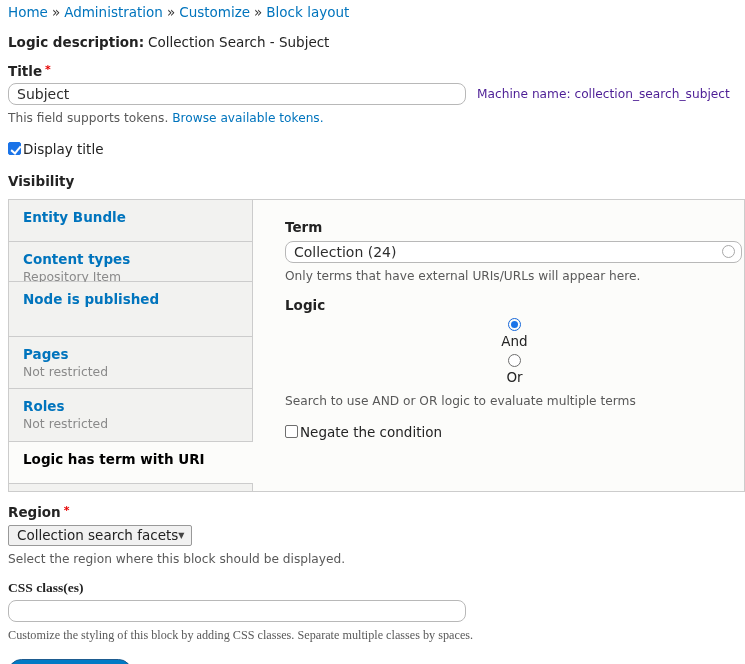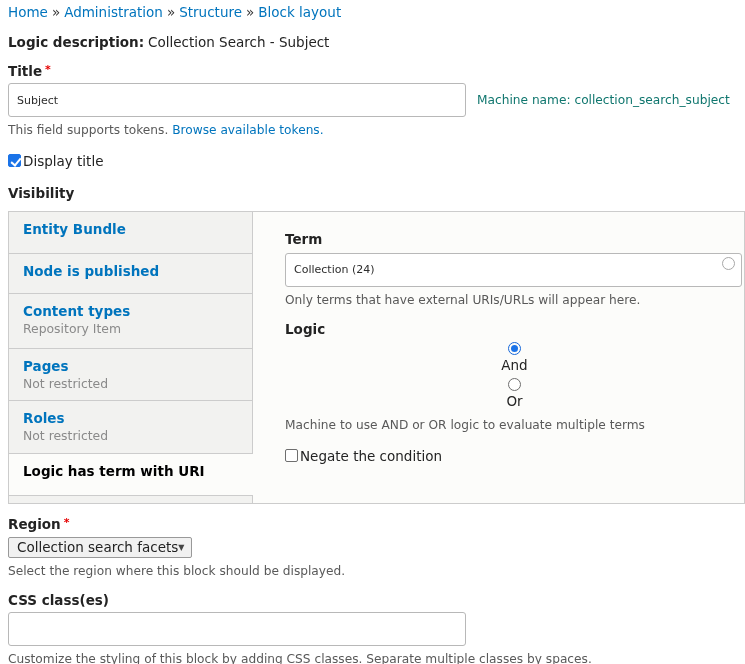--- a/index.html
+++ b/index.html
@@ -18,28 +18,28 @@
 
   
   .block-desc { margin:0 0 13px; line-height:16px; }
   .block-desc b { font-weight:bold; }
   .block-desc .val { margin-left:4px; }
 
   label.fl { display:block; font-weight:bold; margin:0 0 4px; line-height:16px; }
   .req { color:#e60000; font-size:11px; vertical-align:top; position:relative; top:-1px; margin-left:3px; }
 
   input.text {
-    height:34px; border:1px solid #b8b8b8; border-radius:3px;
-    padding:1px 8px; font-family:inherit; font-size:11px; color:#2d2d2d;
+    height:22px; border:1px solid #b8b8b8; border-radius:8px;
+    padding:1px 8px; font-family:inherit; font-size:14px; color:#2d2d2d;
     background:#fff; outline:none;
   }
   .w-title { width:458px; }
 
   .title-row { display:flex; align-items:center; }
-  .machine-name { margin-left:11px; font-size:12.2px; color:#0f766e; white-space:nowrap; }
+  .machine-name { margin-left:11px; font-size:12.2px; color:#4c1d95; white-space:nowrap; }
 
   .description { font-size:12.2px; color:#595959; margin-top:6px; line-height:1.2; }
   .description a { color:#0074bd; text-decoration:none; cursor:pointer; }
 
   
   .cb, .rb { display:inline-block; width:13px; height:13px; flex:none; position:relative; cursor:pointer; }
   .cb { border-radius:2px; }
   .cb.checked { background:#1a73e8; border:1px solid #1a73e8; }
   .cb.checked::after {
     content:""; position:absolute; left:3.5px; top:0.5px; width:4px; height:8px;
@@ -92,40 +92,40 @@
   
   .region-section { margin-top:12px; }
   .select {
     display:inline-flex; align-items:center; height:21px;
     border:1px solid #999; border-radius:2px; background:#f1f1f1;
     padding:0 7px 0 8px; cursor:pointer; margin-top:1px;
   }
   .select .sel-text { line-height:19px; color:#222; }
   .select .caret { font-size:8px; color:#444; }
 
-  .css-section { margin-top:14px; }
+  .css-section { margin-top:14px;font-family:Liberation Serif, serif; }
   .css-section input { margin-top:0; }
 
   
   .actions { margin-top:16px; display:flex; align-items:center; }
   .btn-primary {
     display:inline-flex; align-items:center; justify-content:center;
     height:27px; padding:0 20px; border-radius:20em;
     background:#0071b8; background-image:linear-gradient(to bottom,#007bc6,#0071b8);
     border:1px solid #1e5c90; color:#fff; font-weight:bold; font-size:13.5px;
     font-family:inherit; cursor:pointer;
   }
 </style>
 </head>
 <body>
 
 <div class="page">
 
   <nav class="breadcrumb">
-    <a>Home</a><span class="crumb-sep">»</span><a>Administration</a><span class="crumb-sep">»</span><a>Structure</a><span class="crumb-sep">»</span><a>Block layout</a>
+    <a>Home</a><span class="crumb-sep">»</span><a>Administration</a><span class="crumb-sep">»</span><a>Customize</a><span class="crumb-sep">»</span><a>Block layout</a>
   </nav>
 
   <div class="block-desc">
     <b>Logic description:</b><span class="val">Collection Search - Subject</span>
   </div>
 
   <div class="form-item">
     <label class="fl"><span>Title</span><span class="req">*</span></label>
     <div class="title-row">
       <input class="text w-title" type="text" value="Subject" style="">
@@ -143,25 +143,25 @@
   </div>
 
   <h2 class="section">Visibility</h2>
 
   <div class="vtabs">
     <div class="vtabs-menu">
       <div class="vtab">
         <span class="vtab-label">Entity Bundle</span>
       </div>
       <div class="vtab">
-        <span class="vtab-label">Node is published</span>
-      </div>
-      <div class="vtab">
         <span class="vtab-label">Content types</span>
         <span class="vtab-summary">Repository Item</span>
+      </div>
+      <div class="vtab">
+        <span class="vtab-label">Node is published</span>
       </div>
       <div class="vtab">
         <span class="vtab-label">Pages</span>
         <span class="vtab-summary">Not restricted</span>
       </div>
       <div class="vtab">
         <span class="vtab-label">Roles</span>
         <span class="vtab-summary">Not restricted</span>
       </div>
       <div class="vtab selected">
@@ -181,21 +181,21 @@
       <div class="logic-group">
         <label class="pane-label" style="margin-bottom:0;">Logic</label>
         <div class="choice-row">
           <span class="rb checked"></span>
           <span>And</span>
         </div>
         <div class="choice-row">
           <span class="rb unchecked"></span>
           <span>Or</span>
         </div>
-        <div class="description" style="margin-top:9px;">Machine to use AND or OR logic to evaluate multiple terms</div>
+        <div class="description" style="margin-top:9px;">Search to use AND or OR logic to evaluate multiple terms</div>
       </div>
 
       <div class="choice-row negate-row">
         <span class="cb unchecked"></span>
         <span>Negate the condition</span>
       </div>
     </div>
   </div>
 
   <div class="region-section">

